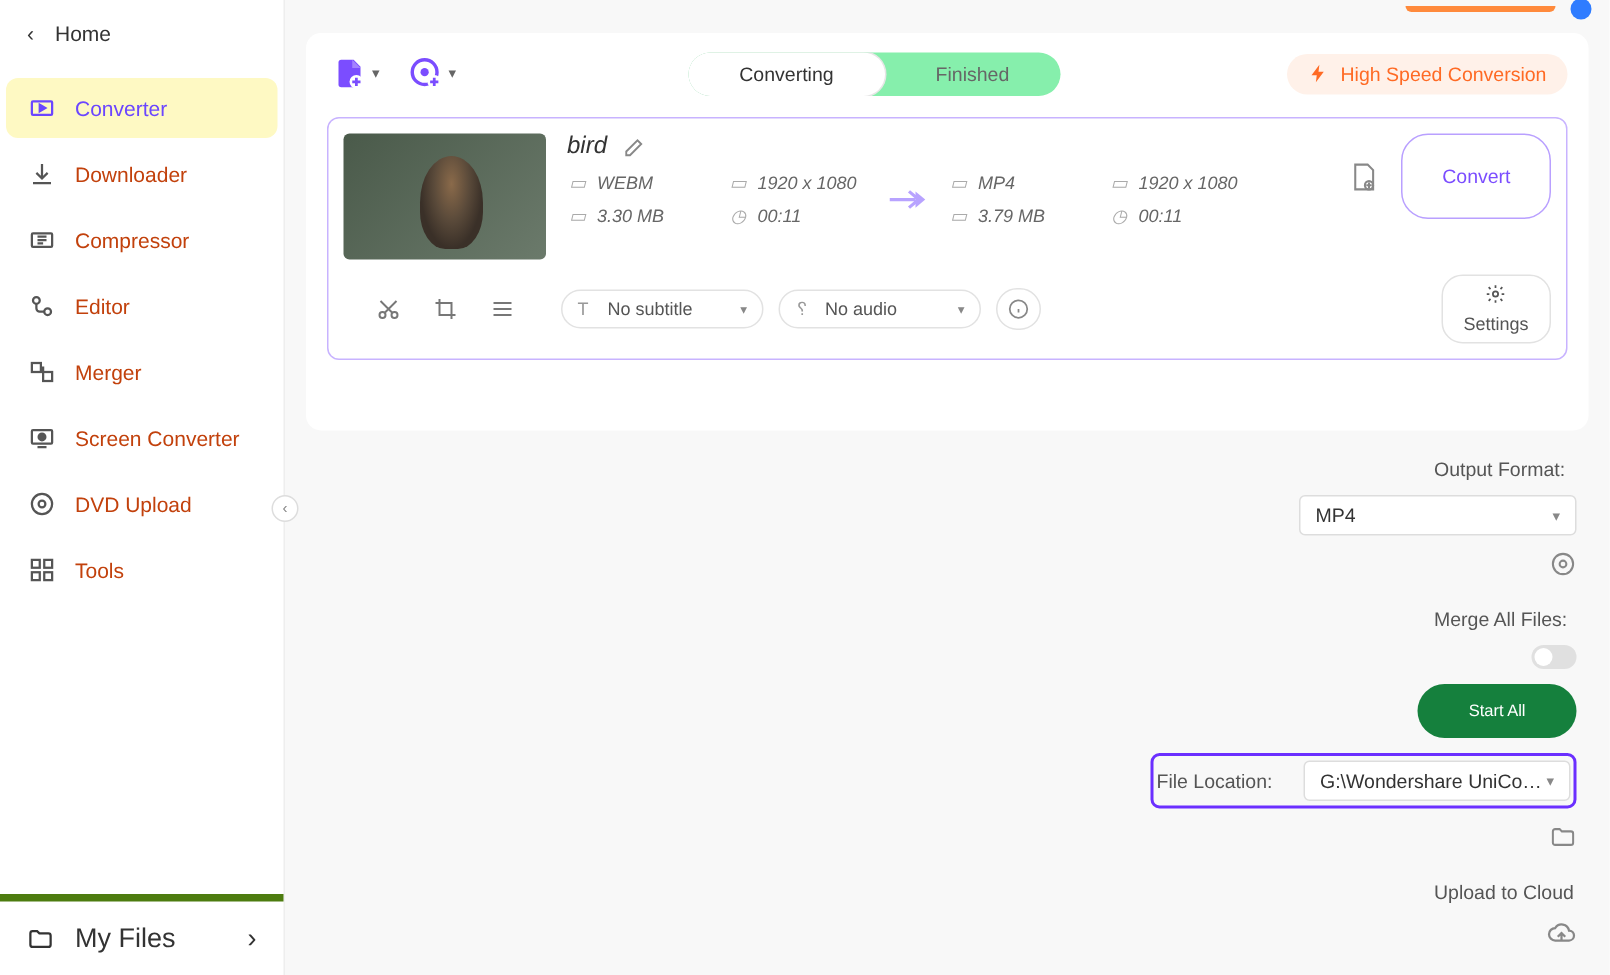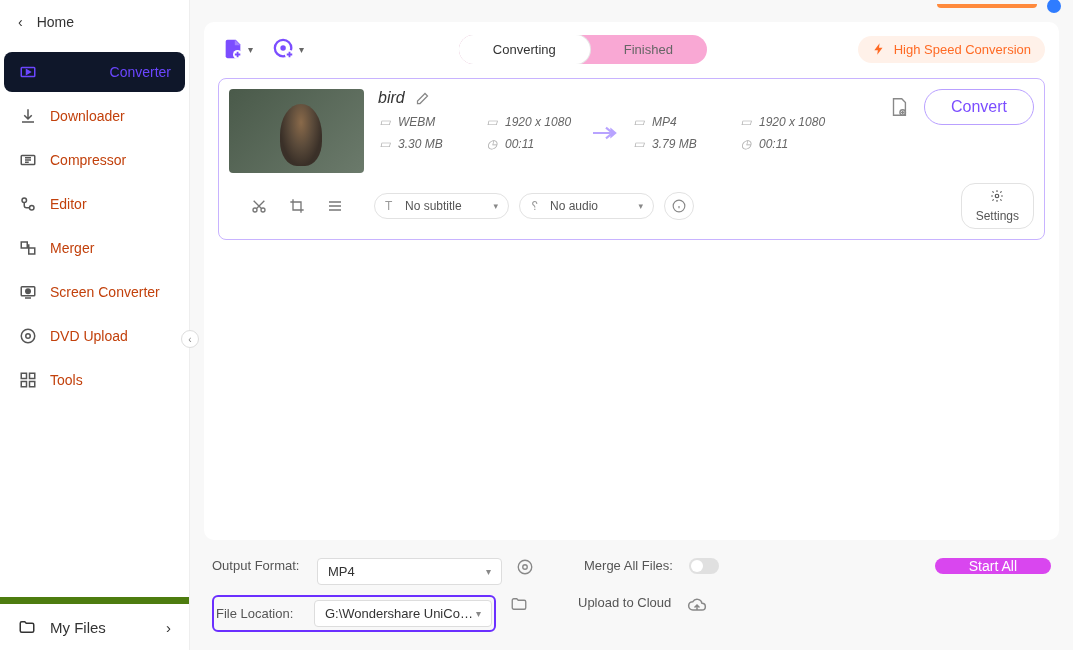--- a/index.html
+++ b/index.html
@@ -4,39 +4,39 @@
 <style>
 * { box-sizing: border-box; margin: 0; padding: 0; }
 body { font-family: -apple-system, BlinkMacSystemFont, 'Segoe UI', Arial, sans-serif; font-size: 13px; color: #333; background: #fff; width: 1073px; height: 650px; overflow: hidden; display: flex; }
 
 .sidebar { width: 190px; background: #fff; border-right: 1px solid #eee; display: flex; flex-direction: column; position: relative; }
 .home-row { display: flex; align-items: center; padding: 14px 18px; gap: 14px; cursor: pointer; font-size: 14px; }
 .home-row .chev { font-size: 14px; color: #333; }
 .nav { flex: 1; padding-top: 8px; }
 .nav-item { display: flex; align-items: center; padding: 10px 14px; margin: 0 4px 4px 4px; border-radius: 8px; gap: 12px; cursor: pointer; font-size: 14px; color: #c2410c; }
 .nav-item .ico { width: 20px; height: 20px; display: flex; align-items: center; justify-content: center; color: #555; }
-.nav-item.active { background: #0f172a; color: #6b46ff; justify-content: space-between; }
+.nav-item.active { background: #fef9c3; color: #6b46ff; }
 .nav-item.active .ico { color: #6b46ff; }
-.my-files { display: flex; align-items: center; padding: 14px 18px; gap: 14px; cursor: pointer; font-size: 15px; border-top: 7px solid #4d7c0f; margin-top: auto; }
+.my-files { display: flex; align-items: center; padding: 14px 18px; gap: 14px; cursor: pointer; font-size: 18px; border-top: 5px solid #4d7c0f; margin-top: auto; }
 .my-files .spacer { flex: 1; }
 .sidebar-collapse { position: absolute; right: -10px; top: 330px; width: 18px; height: 18px; border-radius: 50%; background: #fff; border: 1px solid #ddd; display: flex; align-items: center; justify-content: center; font-size: 10px; cursor: pointer; color: #888; }
 
 .main { flex: 1; background: #f8f8f8; display: flex; flex-direction: column; padding: 0; }
 .topbar { height: 12px; display: flex; justify-content: flex-end; align-items: center; padding: 0 12px; gap: 10px; }
 .pill-orange { background: #ff8a3c; width: 100px; height: 4px; border-radius: 0 0 8px 8px; }
 .dot-blue { width: 14px; height: 14px; border-radius: 50%; background: #2f7cff; }
 
 .content-card { background: #fff; margin: 10px 14px 8px 14px; border-radius: 10px; padding: 12px 14px 8px 14px; flex: 1; display: flex; flex-direction: column; }
 
 .toolbar { display: flex; align-items: center; margin-bottom: 14px; gap: 12px; }
 .tool-btn { display: flex; align-items: center; gap: 4px; color: #7b4dff; cursor: pointer; padding: 4px; }
 .tool-btn svg { width: 22px; height: 22px; }
 .tool-btn .caret { font-size: 10px; color: #666; }
 
-.segmented { display: flex; background: #f9a8d4; border-radius: 16px; overflow: hidden; margin: 0 auto; }
+.segmented { display: flex; background: #86efac; border-radius: 16px; overflow: hidden; margin: 0 auto; }
 .seg { padding: 7px 34px; font-size: 13px; cursor: pointer; color: #666; }
 .seg.active { background: #fff; color: #333; border-radius: 16px; box-shadow: 0 0 0 1px #e6e6e6; }
 
 .hsc { display: flex; align-items: center; gap: 8px; background: #fff1e9; color: #ff6a24; padding: 6px 14px; border-radius: 16px; font-size: 13px; cursor: pointer; }
 
 .file-card { border: 1.5px solid #c8b3ff; border-radius: 8px; padding: 10px; display: flex; flex-direction: column; gap: 10px; }
 .file-row1 { display: flex; gap: 14px; align-items: flex-start; }
 .thumb { width: 135px; height: 84px; background: linear-gradient(135deg,#4a5a4a,#6b7a6b); border-radius: 4px; position: relative; overflow: hidden; }
 .thumb::after { content:''; position:absolute; left:38%; top:18%; width:42px; height:62px; background: radial-gradient(ellipse at 50% 30%, #8a6a4a 0%, #5a4a3a 40%, #3a3028 70%); border-radius: 50% 50% 40% 40%; }
 
@@ -45,42 +45,42 @@
 .edit-ico { color: #888; cursor: pointer; }
 
 .meta-grid { display: flex; align-items: center; gap: 12px; }
 .meta-col { display: flex; flex-direction: column; gap: 8px; min-width: 95px; }
 .meta { display: flex; align-items: center; gap: 6px; color: #666; font-size: 12px; }
 .meta .mi { width: 14px; height: 14px; display: inline-flex; align-items: center; justify-content: center; color: #aaa; }
 .arrow-conv { width: 28px; height: 20px; display:flex; align-items:center; justify-content:center; color:#b8a3ff; }
 
 .file-actions { display: flex; align-items: center; gap: 14px; }
 .page-ico { color: #888; cursor: pointer; }
-.convert-btn { border: 1px solid #b9a0ff; color: #7b4dff; background: #fff; padding: 8px 26px; border-radius: 18px; cursor: pointer; font-size: 16px; }
+.convert-btn { border: 1px solid #b9a0ff; color: #7b4dff; background: #fff; padding: 20px 26px; border-radius: 18px; cursor: pointer; font-size: 13px; }
 
 .file-row2 { display: flex; align-items: center; gap: 10px; }
 .mini-tools { display: flex; gap: 22px; width: 135px; justify-content: center; }
 .mini-tools span { color: #777; cursor: pointer; }
 .dropdown { display: flex; align-items: center; gap: 6px; border: 1px solid #e2e2e2; border-radius: 14px; padding: 5px 10px; font-size: 12px; color: #555; cursor: pointer; background: #fff; }
 .dropdown .dd-ico { width: 14px; color: #999; }
 .dropdown .caret { margin-left: auto; font-size: 9px; color: #888; }
 .dd-sub { width: 135px; }
 .dd-aud { width: 135px; }
 .circ-btn { width: 30px; height: 28px; border: 1px solid #e2e2e2; border-radius: 14px; display:flex; align-items:center; justify-content:center; color:#888; cursor:pointer; }
 .settings-btn { display:flex; align-items:center; gap:6px; border:1px solid #e2e2e2; border-radius:14px; padding:5px 14px; font-size:12px; color:#555; cursor:pointer; margin-left:auto;flex-direction:column; }
 
 .bottom-bar { padding: 10px 22px 18px 22px; display:flex; flex-direction:column; gap:10px; background:#f8f8f8; }
-.brow { display:flex; align-items:flex-start; gap:10px; }
+.brow { display:flex; align-items:flex-end; gap:10px;flex-direction:column; }
 .blabel { font-size: 13px; color:#555; min-width: 95px; }
 .bselect { border:1px solid #ddd; border-radius:4px; padding:5px 10px; font-size:13px; min-width:185px; background:#fff; cursor:pointer; display:flex; align-items:center; justify-content:space-between; }
 .bselect .caret { font-size:10px; color:#888; }
 .bicon { color:#888; cursor:pointer; margin-left:4px; }
 .toggle { width:30px; height:16px; border-radius:8px; background:#e0e0e0; position:relative; cursor:pointer; }
 .toggle::after { content:''; position:absolute; left:2px; top:2px; width:12px; height:12px; border-radius:50%; background:#fff; }
-.start-all { background:#d946ef; color:#fff; border:none; padding:0 34px; border-radius:22px; font-size:14px; cursor:pointer; margin-left:auto; }
+.start-all { background:#15803d; color:#fff; border:none; padding:12px 34px; border-radius:22px; font-size:11px; cursor:pointer; margin-left:auto; }
 .highlight-box { border:2px solid #6b2fff; border-radius:6px; padding:3px 2px; display:flex; align-items:center; gap:10px; }
 
 svg { display: block; }
 </style>
 </head>
 <body>
 
 <div class="sidebar">
   <div class="home-row">
     <span class="chev">‹</span>

